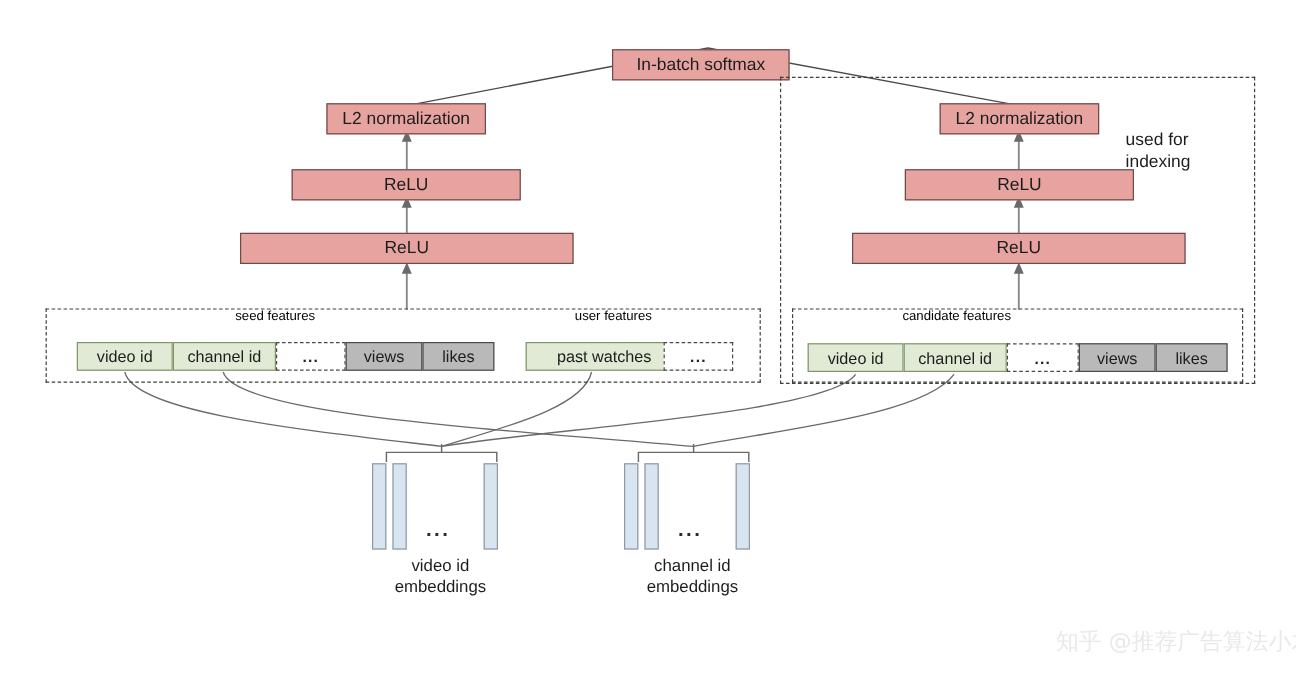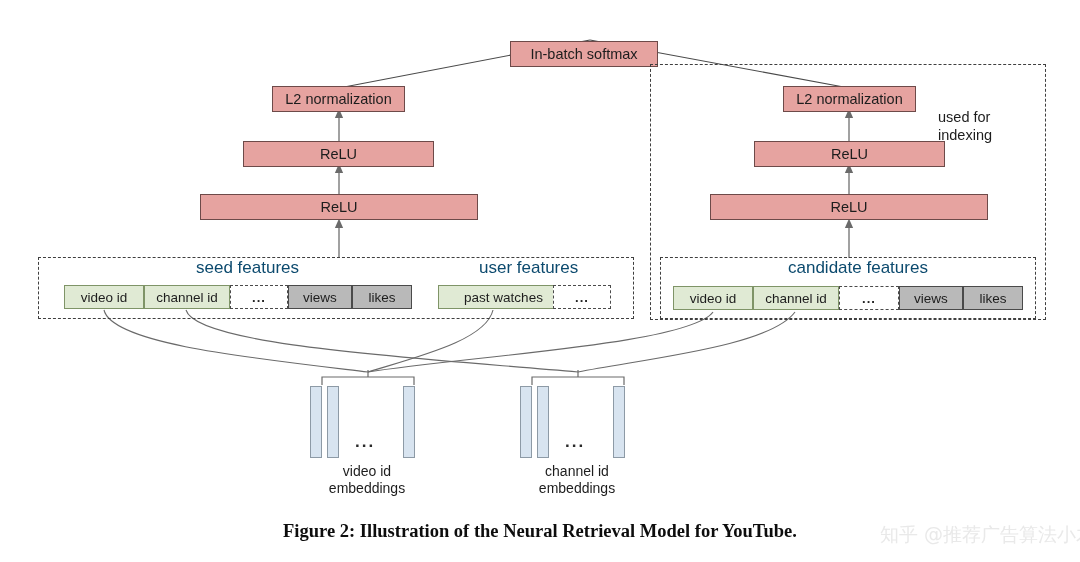--- a/index.html
+++ b/index.html
@@ -69,22 +69,22 @@
   }
   
   .group-box {
     position: absolute;
     box-sizing: border-box;
     border: 1.4px dashed #3f3f3f;
     background: transparent;
   }
   .group-label {
     position: absolute;
-    font-size: 17px;
-    color: #0c4a6e;
+    font-size: 11px;
+    color: #000000;
     white-space: nowrap;
   }
   .side-label {
     position: absolute;
     font-size: 14.5px;
     color: #1d1d1d;
     line-height: 18px;
   }
   
   .embed-bar {
@@ -233,21 +233,21 @@
   </div>
 
   <div class="node feat-green" style="left:438px; top:285px; width:131px;">
     <span>past watches</span>
   </div>
   <div class="node feat-dots" style="left:553px; top:285px; width:58px;">
     <span>...</span>
   </div>
 
   <div class="group-box" style="left:660px; top:257px; width:376px; height:62px;"></div>
-  <div class="group-label" style="left:788px; top:258px;">candidate features</div>
+  <div class="group-label" style="left:752px; top:258px;">candidate features</div>
 
   <div class="node feat-green" style="left:673px; top:286px; width:80px;">
     <span>video id</span>
   </div>
   <div class="node feat-green" style="left:753px; top:286px; width:86px;">
     <span>channel id</span>
   </div>
   <div class="node feat-dots" style="left:839px; top:286px; width:60px;">
     <span>...</span>
   </div>
@@ -268,15 +268,14 @@
   <div class="embed-bar" style="left:520px; top:386px; width:12px; height:72px;"></div>
   <div class="embed-bar" style="left:537px; top:386px; width:12px; height:72px;"></div>
   <div class="embed-bar" style="left:613px; top:386px; width:12px; height:72px;"></div>
   <div class="embed-dots" style="left:565px; top:432px;">...</div>
   <div class="embed-caption" style="left:512px; top:463px; width:130px;">channel  id
 embeddings</div>
 
   <div class="watermark-zhihu">知乎 @推荐广告算法小木屋</div>
 
 
-  <div id="caption">Figure 2: Illustration of the Neural Retrieval Model for YouTube.</div>
 
 </div>
 
 </body></html>

